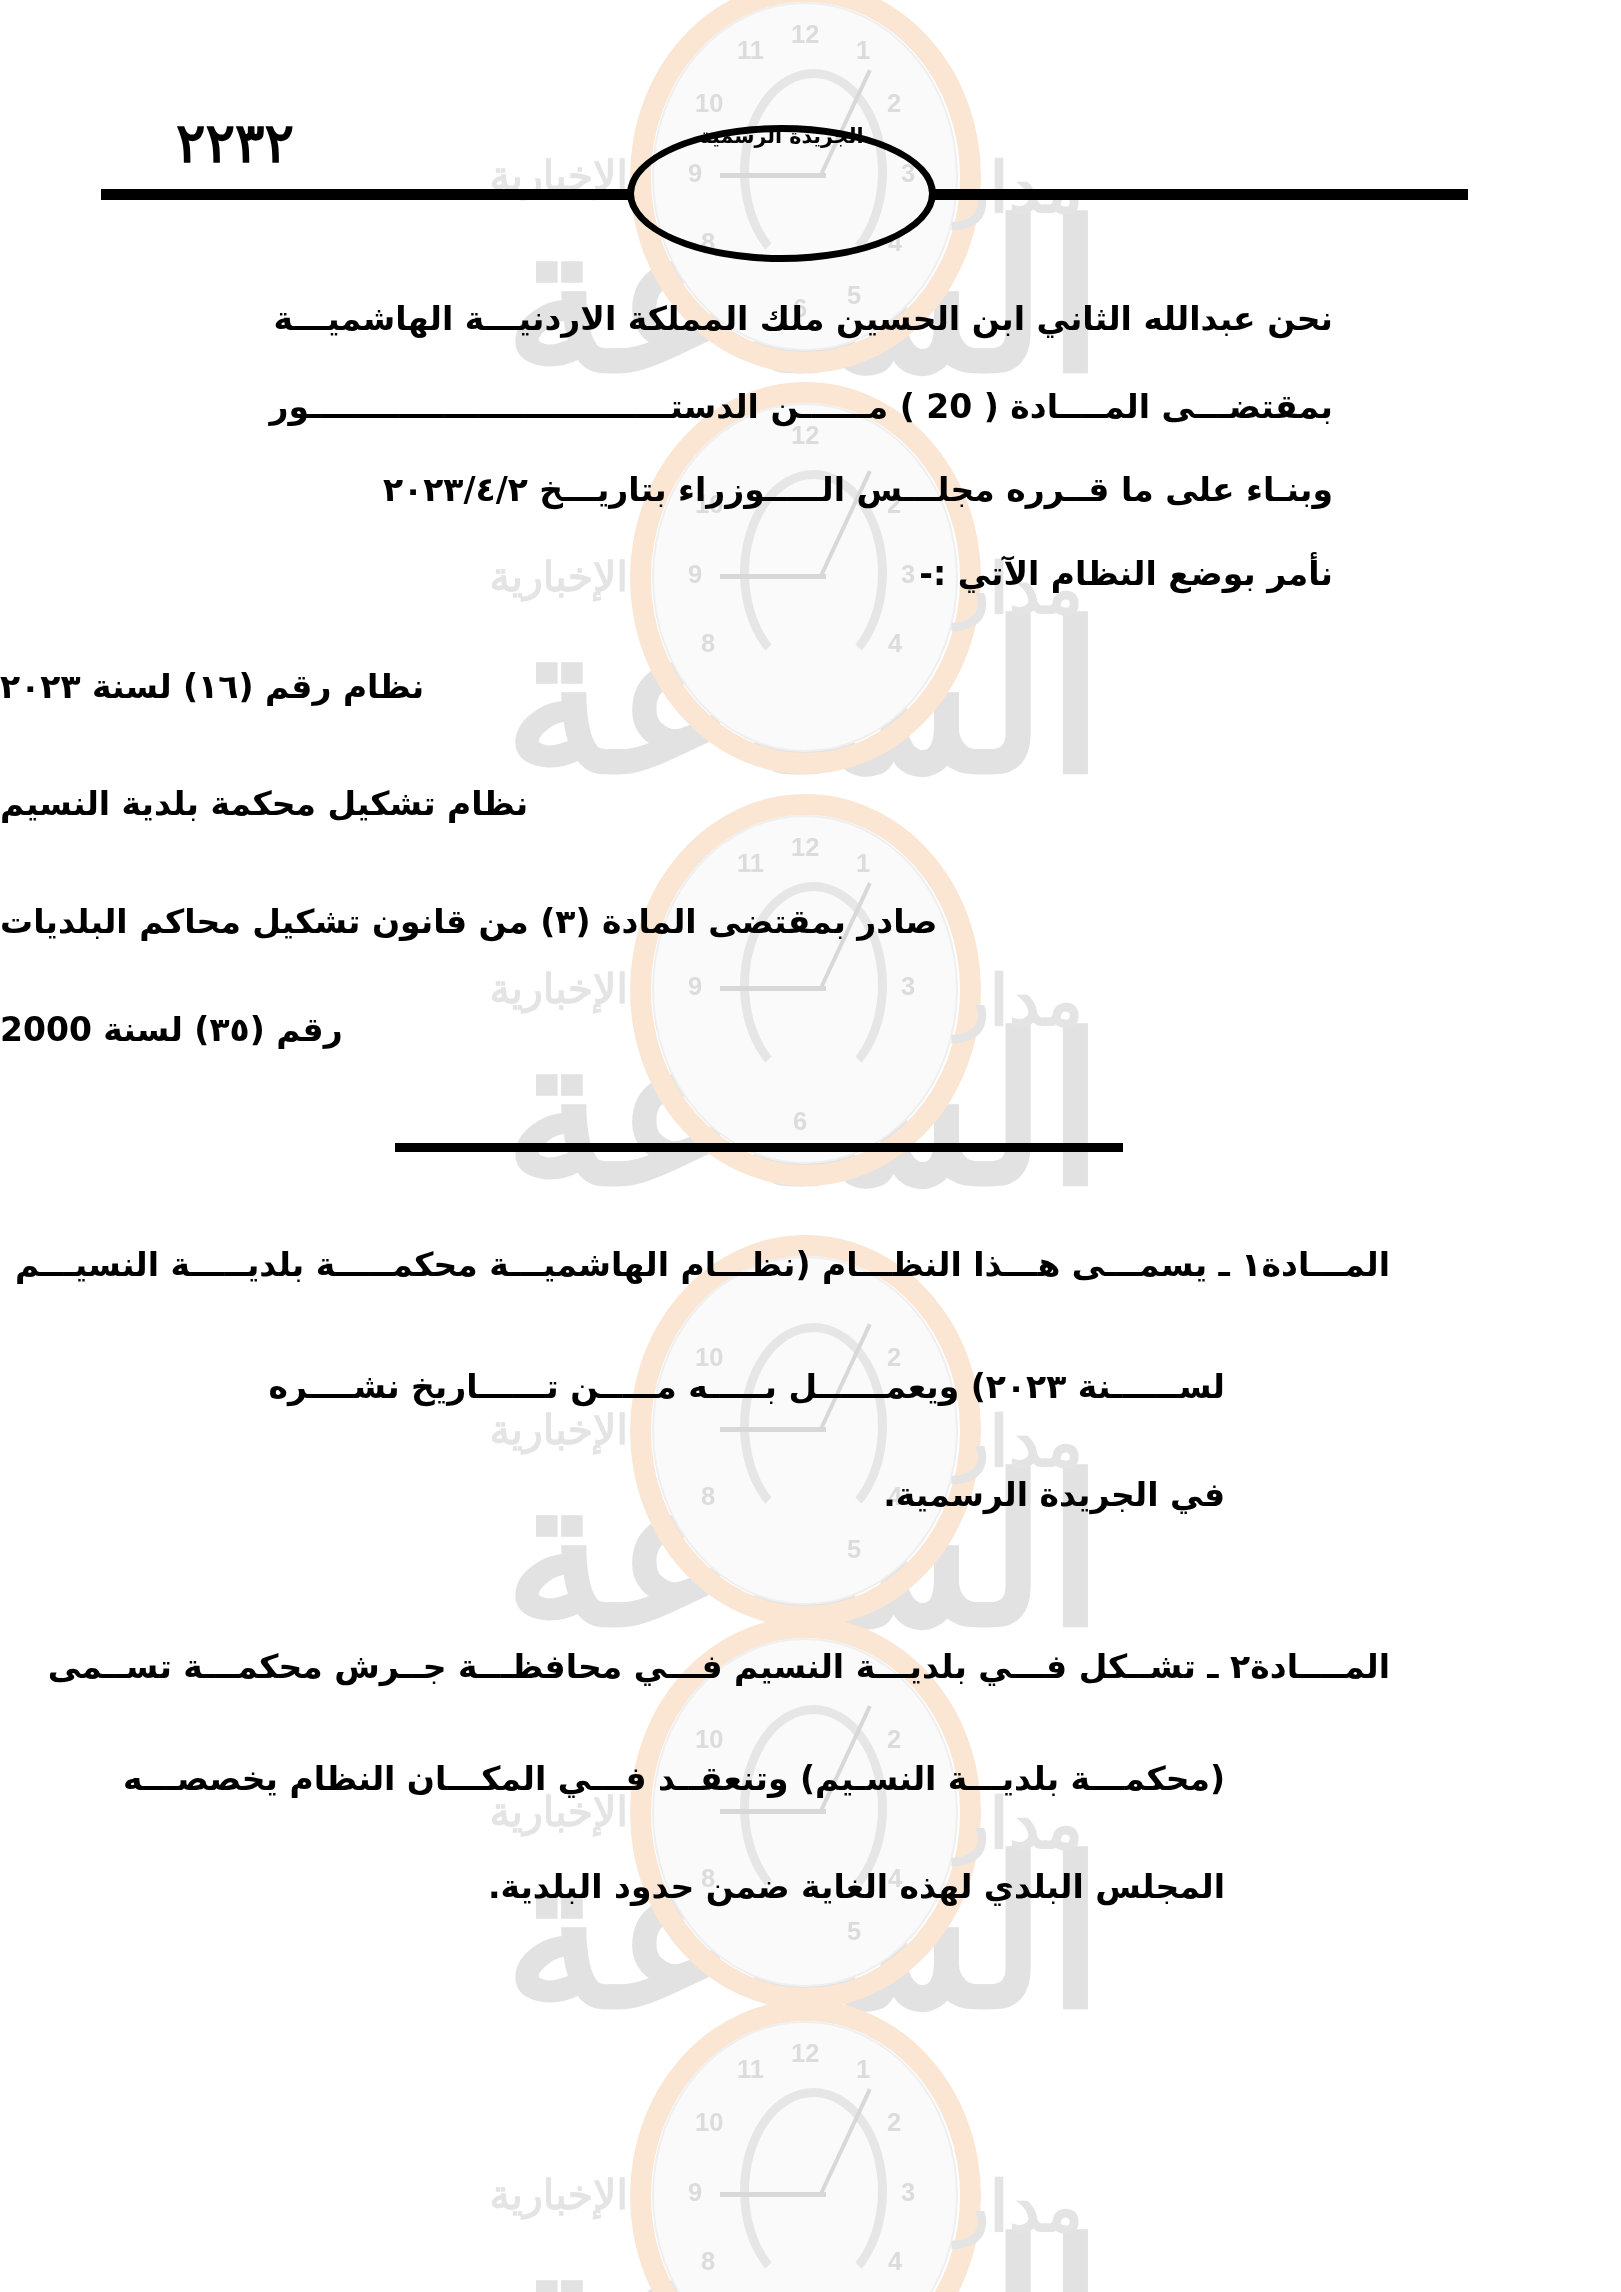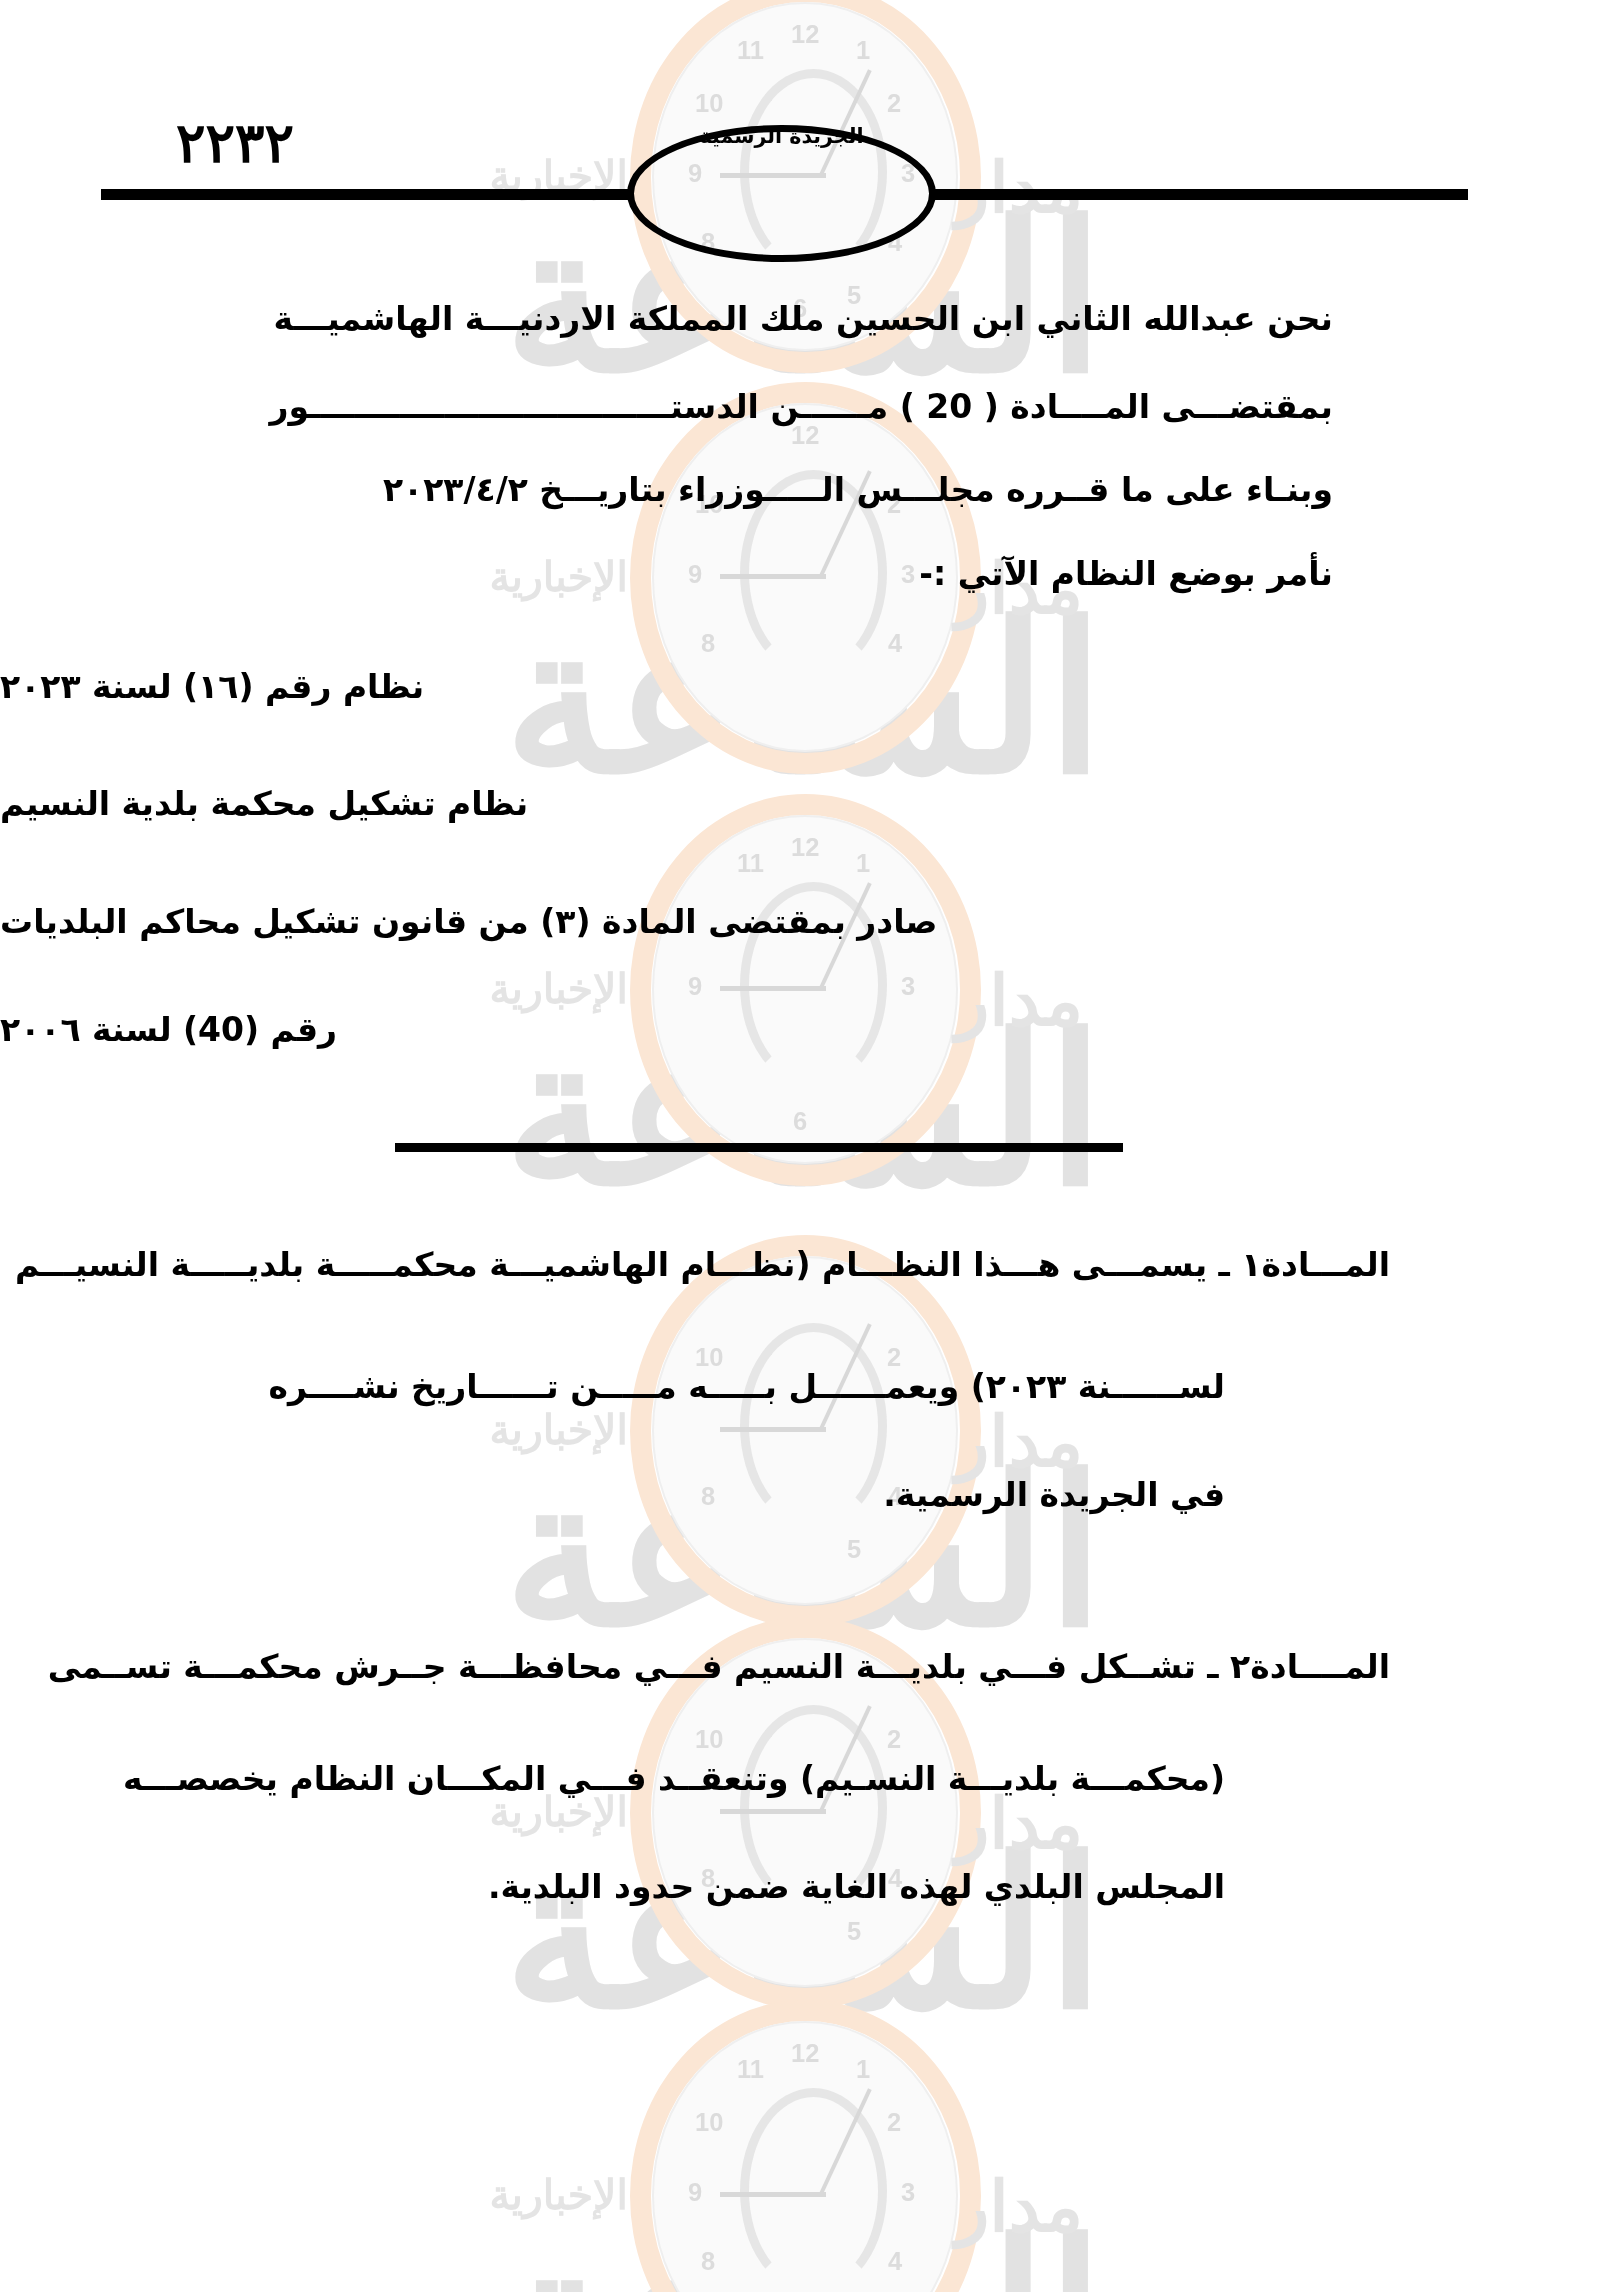--- a/index.html
+++ b/index.html
@@ -173,21 +173,21 @@
 </div>
 
 <div class="line preamble" style="top:299px">نحن عبدالله الثاني ابن الحسين ملك المملكة الاردنيـــة الهاشميـــة</div>
 <div class="line preamble" style="top:387px">بمقتضـــى المــــادة ( 20 ) مــــــن الدستــــــــــــــــــــــــــــــــور</div>
 <div class="line preamble" style="top:470px">وبنـاء على ما قــرره مجلـــس الـــــوزراء بتاريـــخ ٢٠٢٣/٤/٢</div>
 <div class="line preamble" style="top:554px">نأمر بوضع النظام الآتي :-</div>
 
 <div class="line title" style="top:667px">نظام رقم (١٦) لسنة ٢٠٢٣</div>
 <div class="line title" style="top:784px">نظام تشكيل محكمة بلدية النسيم</div>
 <div class="line title" style="top:902px">صادر بمقتضى المادة (٣) من قانون تشكيل محاكم البلديات</div>
-<div class="line title" style="top:1010px">رقم (40) لسنة ٢٠٠٦</div>
+<div class="line title" style="top:1010px">رقم (٣٥) لسنة 2000</div>
 <div class="sep-rule"></div>
 
 <div class="line art-first" style="top:1245px">المـــادة١ ـ يسمـــى هـــذا النظـــام (نظـــام الهاشميـــة محكمـــــة بلديـــــة النسيـــم</div>
 <div class="line art-cont" style="top:1367px">لســــــنة ٢٠٢٣) ويعمــــــل بـــــه مـــــن تــــــاريخ نشــــره</div>
 <div class="line art-cont" style="top:1475px">في الجريدة الرسمية.</div>
 
 <div class="line art-first" style="top:1647px">المــــادة٢ ـ تشــكل فـــي بلديـــة النسيم فـــي محافظـــة جــرش محكمـــة تســمى</div>
 <div class="line art-cont" style="top:1759px">(محكمـــة بلديـــة النسـيم) وتنعقــد فـــي المكـــان النظام يخصصـــه</div>
 <div class="line art-cont" style="top:1867px">المجلس البلدي لهذه الغاية ضمن حدود البلدية.</div>
 

